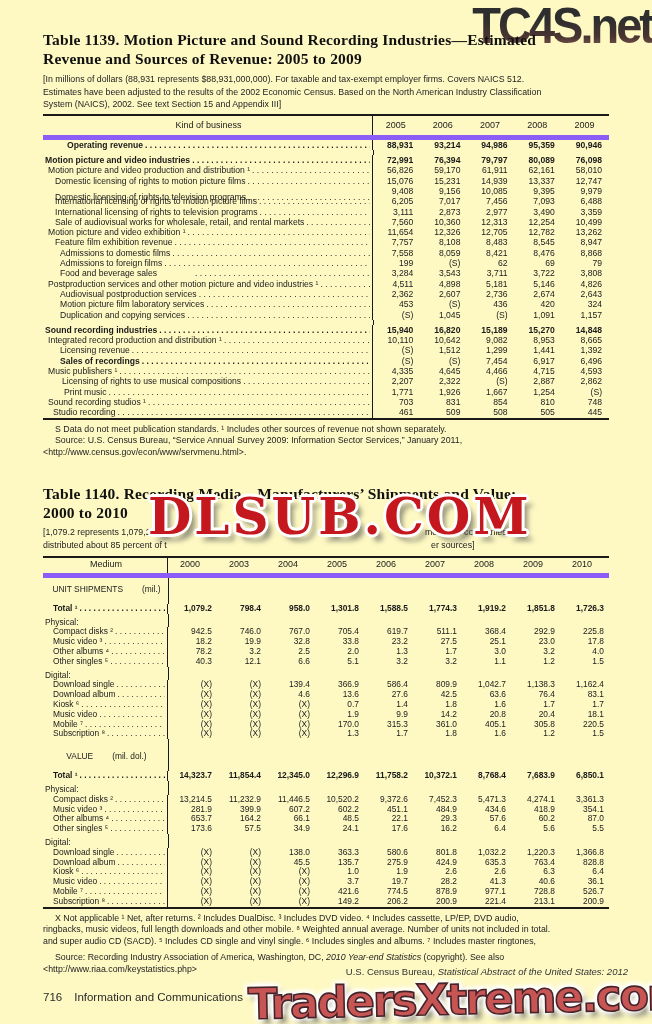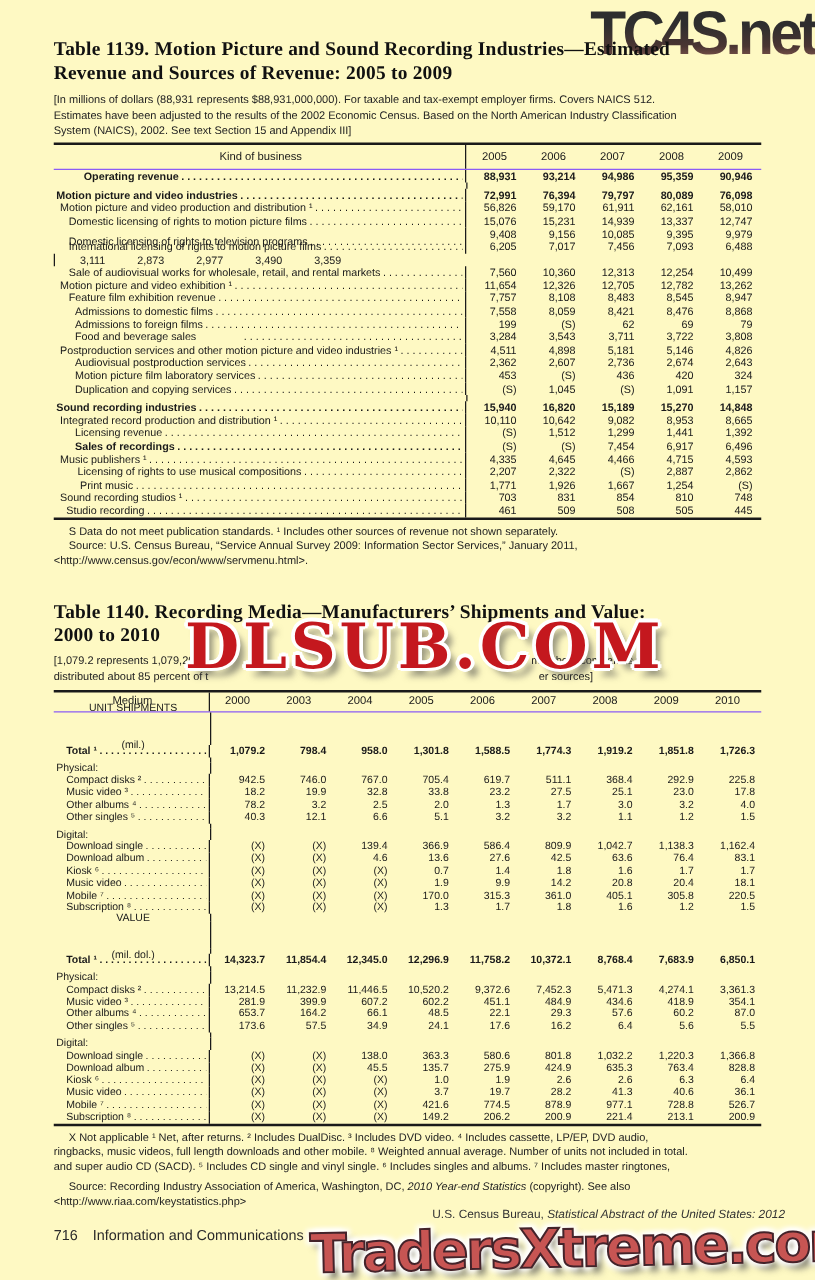--- a/index.html
+++ b/index.html
@@ -12,34 +12,34 @@
   .title2{margin-top:25px;}
 
   .note{font-size:8.8px;line-height:12.6px;margin-top:5px;color:#222;}
   .note-frag{position:relative;height:27px;margin-top:4px;}
   .note-frag span{position:absolute;white-space:nowrap;}
 
   
   .tbl{margin-top:3px;border-top:2px solid #1a1a1a;border-bottom:2px solid #1a1a1a;
        font-size:8.6px;line-height:10.3px;}
   .t-row{display:flex;align-items:center;height:10.3px;}
-  .t-head{height:19px;border-bottom:1px solid #8b5cf6;font-size:9px;}
+  .t-head{height:19px;border-bottom:5px solid #8b5cf6;font-size:9px;}
   .t-stub{width:var(--stub);display:flex;align-items:baseline;box-sizing:border-box;
           padding-left:2px;overflow:hidden;}
   .t-data{display:flex;flex:1;border-left:1px solid #1a1a1a;align-self:stretch;
           align-items:center;}
   .t-cell{width:var(--cell);box-sizing:border-box;text-align:right;padding-right:7px;
           white-space:nowrap;}
   .t-ycell{text-align:center;padding-right:2px;}
   .t-center{justify-content:center;text-align:center;}
   .t-bold{font-weight:700;}
   .t-lbl{white-space:nowrap;}
   .t-leader{flex:1;overflow:hidden;white-space:nowrap;margin:0 2px;}
   .t-leader::after{content:". . . . . . . . . . . . . . . . . . . . . . . . . . . . . . . . . . . . . . . . . . . . . . . . . . . . . . . . . . . . . . . . . . . .";}
-  .t-section{flex-direction:column;align-items:center;justify-content:center;line-height:10px;gap:19px;}
+  .t-section{flex-direction:row;align-items:center;justify-content:center;line-height:10px;gap:19px;}
   .t1{--stub:330px;--cell:47.2px;}
   .t2{--stub:125px;--cell:49px;font-size:8.4px;line-height:9.8px;}
   .t2 .t-row{height:9.8px;}
   .t2 .t-cell{padding-right:5px;}
   .t2 .t-head{height:15px;}
 
   .fnotes{font-size:8.8px;line-height:11.8px;margin-top:4px;color:#222;}
   .fnotes .ind{text-indent:12px;}
 
   .footer{margin-top:15px;font-size:11.5px;color:#2a2a2a;display:flex;gap:12px;}
@@ -166,20 +166,24 @@
           </div>
           <div class="t-data">
             <div class="t-cell">6,205</div>
             <div class="t-cell">7,017</div>
             <div class="t-cell">7,456</div>
             <div class="t-cell">7,093</div>
             <div class="t-cell">6,488</div>
           </div>
         </div>
         <div class="t-row">
+          <div class="t-stub" style="padding-left: 12px;">
+            <span class="t-lbl">International licensing of rights to television programs</span>
+            <span class="t-leader"></span>
+          </div>
           <div class="t-data">
             <div class="t-cell">3,111</div>
             <div class="t-cell">2,873</div>
             <div class="t-cell">2,977</div>
             <div class="t-cell">3,490</div>
             <div class="t-cell">3,359</div>
           </div>
         </div>
         <div class="t-row">
           <div class="t-stub" style="padding-left: 12px;">

